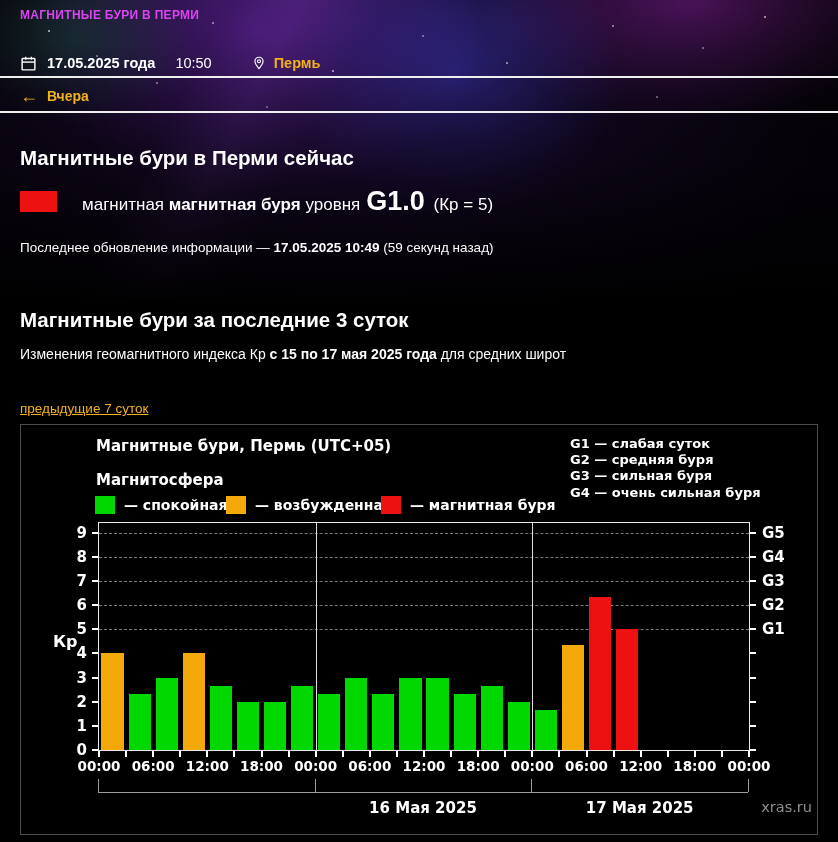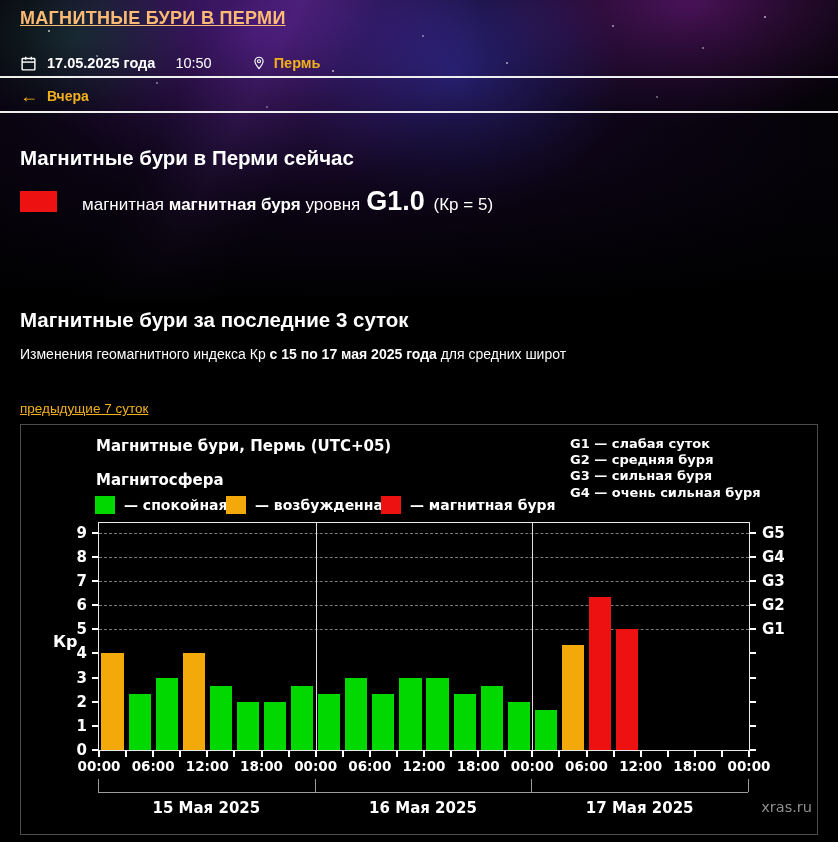--- a/index.html
+++ b/index.html
@@ -20,22 +20,22 @@
   .stars{position:absolute;top:0;left:0;width:2px;height:2px;border-radius:50%;z-index:1;
     box-shadow: 48px 30px 0 0 rgba(255,255,255,.75), 96px 55px 0 0 rgba(255,255,255,.5),
       212px 22px 0 0 rgba(255,255,255,.6), 332px 70px 0 0 rgba(255,255,255,.7),
       422px 35px 0 0 rgba(255,255,255,.5), 506px 62px 0 0 rgba(255,255,255,.65),
       612px 25px 0 0 rgba(255,255,255,.6), 702px 47px 0 0 rgba(255,255,255,.5),
       764px 16px 0 0 rgba(255,255,255,.7), 656px 96px 0 0 rgba(255,255,255,.45),
       156px 82px 0 0 rgba(255,255,255,.5), 266px 106px 0 0 rgba(255,255,255,.4);}
   .page{position:absolute;top:0;left:0;width:838px;height:842px;z-index:2;}
 
   
-  .site-title{position:absolute;left:20px;top:8px;font-size:18px;font-weight:bold;
-              letter-spacing:.3px;color:#fdba74;text-decoration:underline;}
+  .site-title{position:absolute;left:20px;top:8px;font-size:12px;font-weight:bold;
+              letter-spacing:.3px;color:#d946ef;}
   .date-row{position:absolute;left:20px;top:52px;height:22px;display:flex;align-items:center;font-size:14.5px;}
   .cal-ic{margin-right:10px;display:inline-flex;}
   .date-txt{font-weight:bold;}
   .time-txt{margin-left:20px;}
   .pin-ic{margin-left:40px;margin-right:8px;display:inline-flex;}
   .city-link{color:#f2b11c;font-weight:bold;cursor:pointer;}
   .hr-line{position:absolute;left:0;width:838px;height:2px;background:#efefef;}
   .hr1{top:76px;} .hr2{top:111px;}
   .back-row{position:absolute;left:20px;top:88px;display:flex;align-items:center;color:#f2b11c;cursor:pointer;}
   .back-arrow{font-size:18px;line-height:16px;margin-right:9px;}
@@ -126,20 +126,21 @@
 
   <div class="hr-line hr2"></div>
 
   <div class="h2 h2-now">Магнитные бури в Перми сейчас</div>
 
   <div class="status-row">
     <span class="status-swatch" style="background: rgb(238, 17, 17);"></span>
     <span><span>магнитная </span><span class="b">магнитная буря</span><span> уровня</span><span class="status-big">G1.0</span><span> (Кр = 5)</span></span>
   </div>
 
+  <div class="update-line"><span>Последнее обновление информации — </span><span class="b">17.05.2025 10:49</span><span> (59 секунд назад)</span></div>
 
   <div class="h2 h2-hist">Магнитные бури за последние 3 суток</div>
 
   <div class="hist-p hist-p1"><span>Изменения геомагнитного индекса Кр </span><span class="b">с 15 по 17 мая 2025 года</span><span> для средних широт</span></div>
 
 
   <div class="prev-link">предыдущие 7 суток</div>
 
   <div class="chart-box">
     <div class="chart-title">Магнитные бури, Пермь (UTC+05)</div>
@@ -269,21 +270,20 @@
         <div class="xlab" style="left: 569.833px;">18:00</div>
         <div class="xlab" style="left: 624px;">00:00</div>
       </div>
 
     <div class="day-bracket">
       <div class="bracket-line"></div>
       <div class="bracket-tick" style="left:0"></div>
       <div class="bracket-tick" style="left:33.333%"></div>
       <div class="bracket-tick" style="left:66.667%"></div>
       <div class="bracket-tick" style="left:100%"></div>
-      <span class="day-label" style="left:0">15 Мая 2025</span>
       <span class="day-label" style="left:33.333%">16 Мая 2025</span>
       <span class="day-label" style="left:66.667%">17 Мая 2025</span>
     </div>
 
     <div class="watermark">xras.ru</div>
   </div>
 
 </div>
 
 </body></html>

